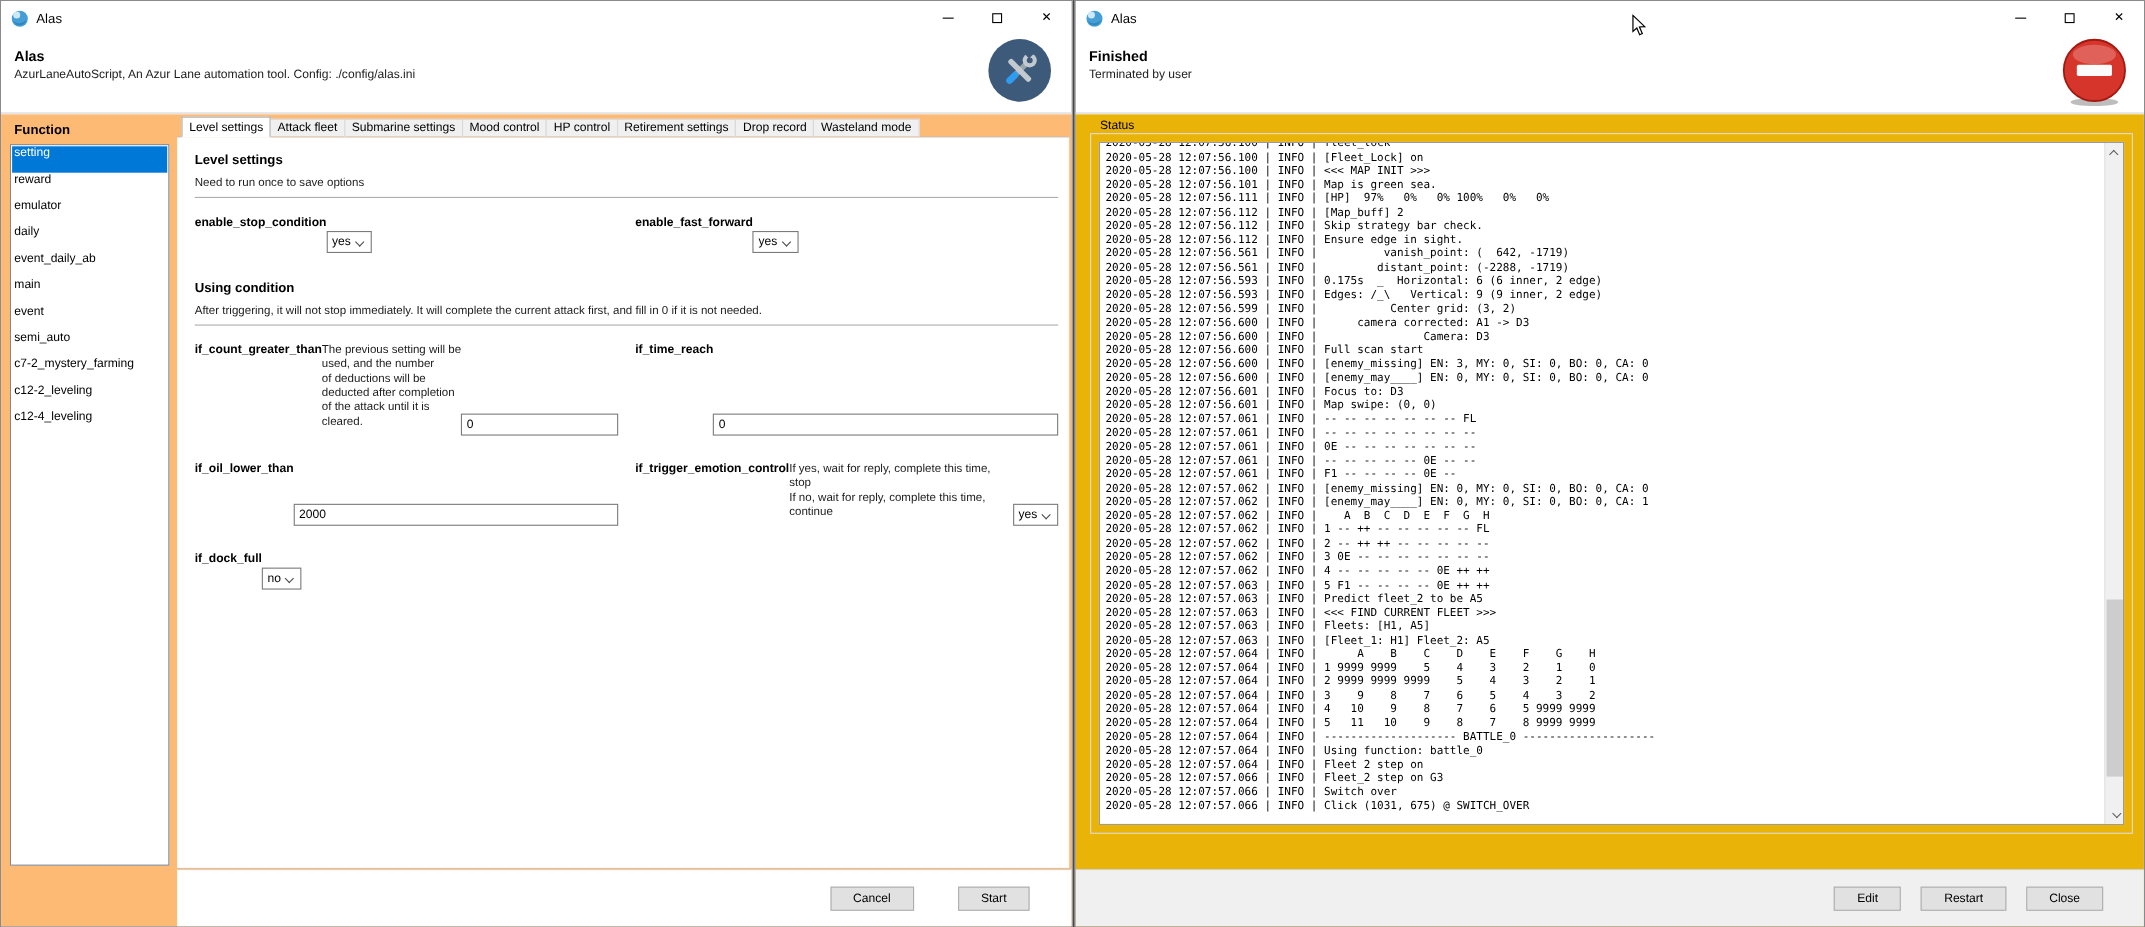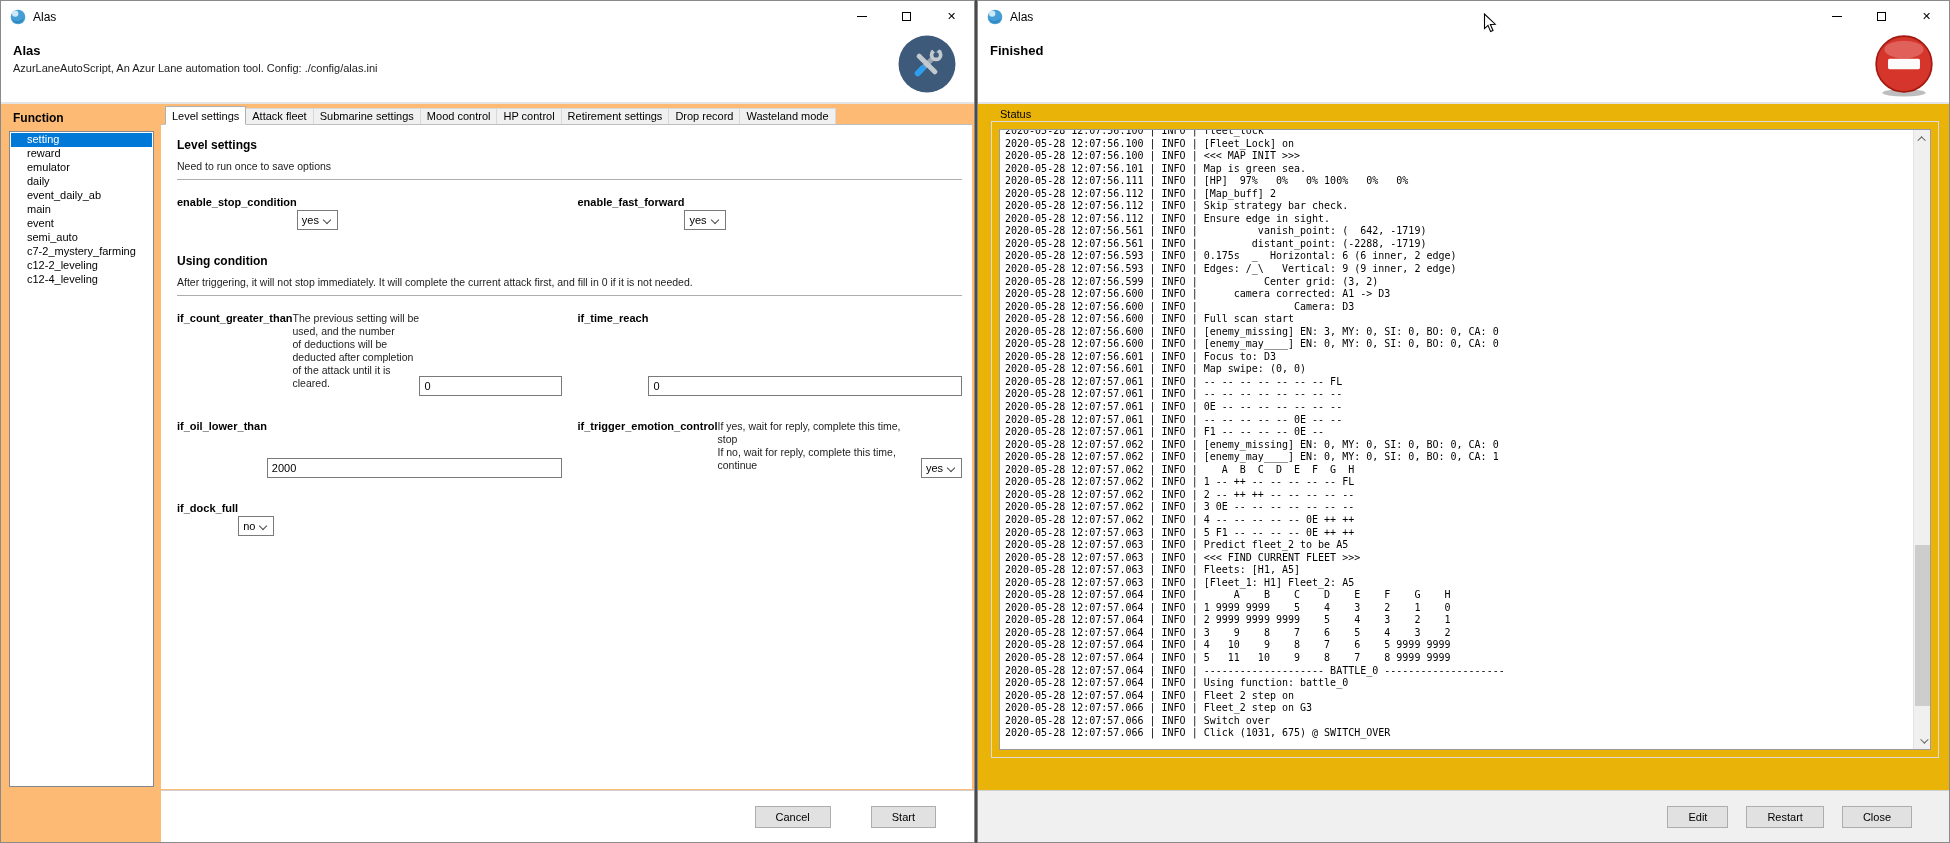--- a/index.html
+++ b/index.html
@@ -33,21 +33,21 @@
   #win-left  .hdr-icon { right:18px; width:58px; height:58px; }
   #win-right .hdr-icon { right:12px; width:66px; height:66px; top:0; }
 
   .body-area { flex:1; position:relative; }
   #win-left .body-area { background:#fdba74; }
   #win-right .body-area { background:#eab308; }
 
   
   .func-label { position:absolute; left:12px; top:7px; font-size:12px; font-weight:bold; }
   .func-list { position:absolute; left:8px; top:27px; width:145px; bottom:55px; background:#fff; border:1px solid #828790; padding:1px; font-size:11px; overflow:hidden; }
-  .func-item { height:14px; line-height:13.6px; padding:0 16px; white-space:nowrap; cursor:default; }
+  .func-item { height:24px; line-height:13.6px; padding:0 2px; white-space:nowrap; cursor:default; }
   .func-item.selected { background:#0078d7; color:#fff; }
 
   
   .tabstrip { position:absolute; left:160px; right:2px; top:2px; height:19px; display:flex; align-items:flex-end; padding-left:4px; border-bottom:1px solid #bfbfbf; }
   .tab { height:16px; line-height:15px; font-size:11px; padding:0 6px; background:#f0f0f0; border:1px solid #d9d9d9; border-bottom:none; margin-right:-1px; white-space:nowrap; cursor:default; }
   .tab.selected { background:#fff; height:19px; line-height:18px; border:1px solid #b0b0b0; border-bottom:1px solid #fff; margin-bottom:-1px; position:relative; z-index:2; }
 
   
   .settings { position:absolute; left:160px; top:21px; right:2px; bottom:53px; background:#fff; padding:13px 10px 0 16px; overflow:hidden; font-size:11px; }
   .sec-title { font-size:12px; font-weight:bold; margin:0 0 8px; }
@@ -255,20 +255,21 @@
           <span class="glyph-max"></span>
         </div>
       <div class="win-btn">
           <span class="glyph-close">✕</span>
         </div>
     </div>
   </div>
 
   <div class="app-header">
     <div class="h-title">Finished</div>
+    <div class="h-sub">Terminated by user</div>
     <svg class="hdr-icon" viewBox="0 0 64 64">
       <ellipse cx="32" cy="59" rx="21" ry="3.5" fill="#bdbdbd"></ellipse>
       <circle cx="32" cy="31" r="27" fill="#d6352b" stroke="#a11910" stroke-width="1.6"></circle>
       <ellipse cx="32" cy="17" rx="19" ry="8.5" fill="#ffffff" opacity="0.22"></ellipse>
       <rect x="16.5" y="26" width="31" height="10" rx="1.5" fill="#fbfbfb"></rect>
     </svg>
   </div>
 
   <div class="body-area">
     <div class="status-label">Status</div>

